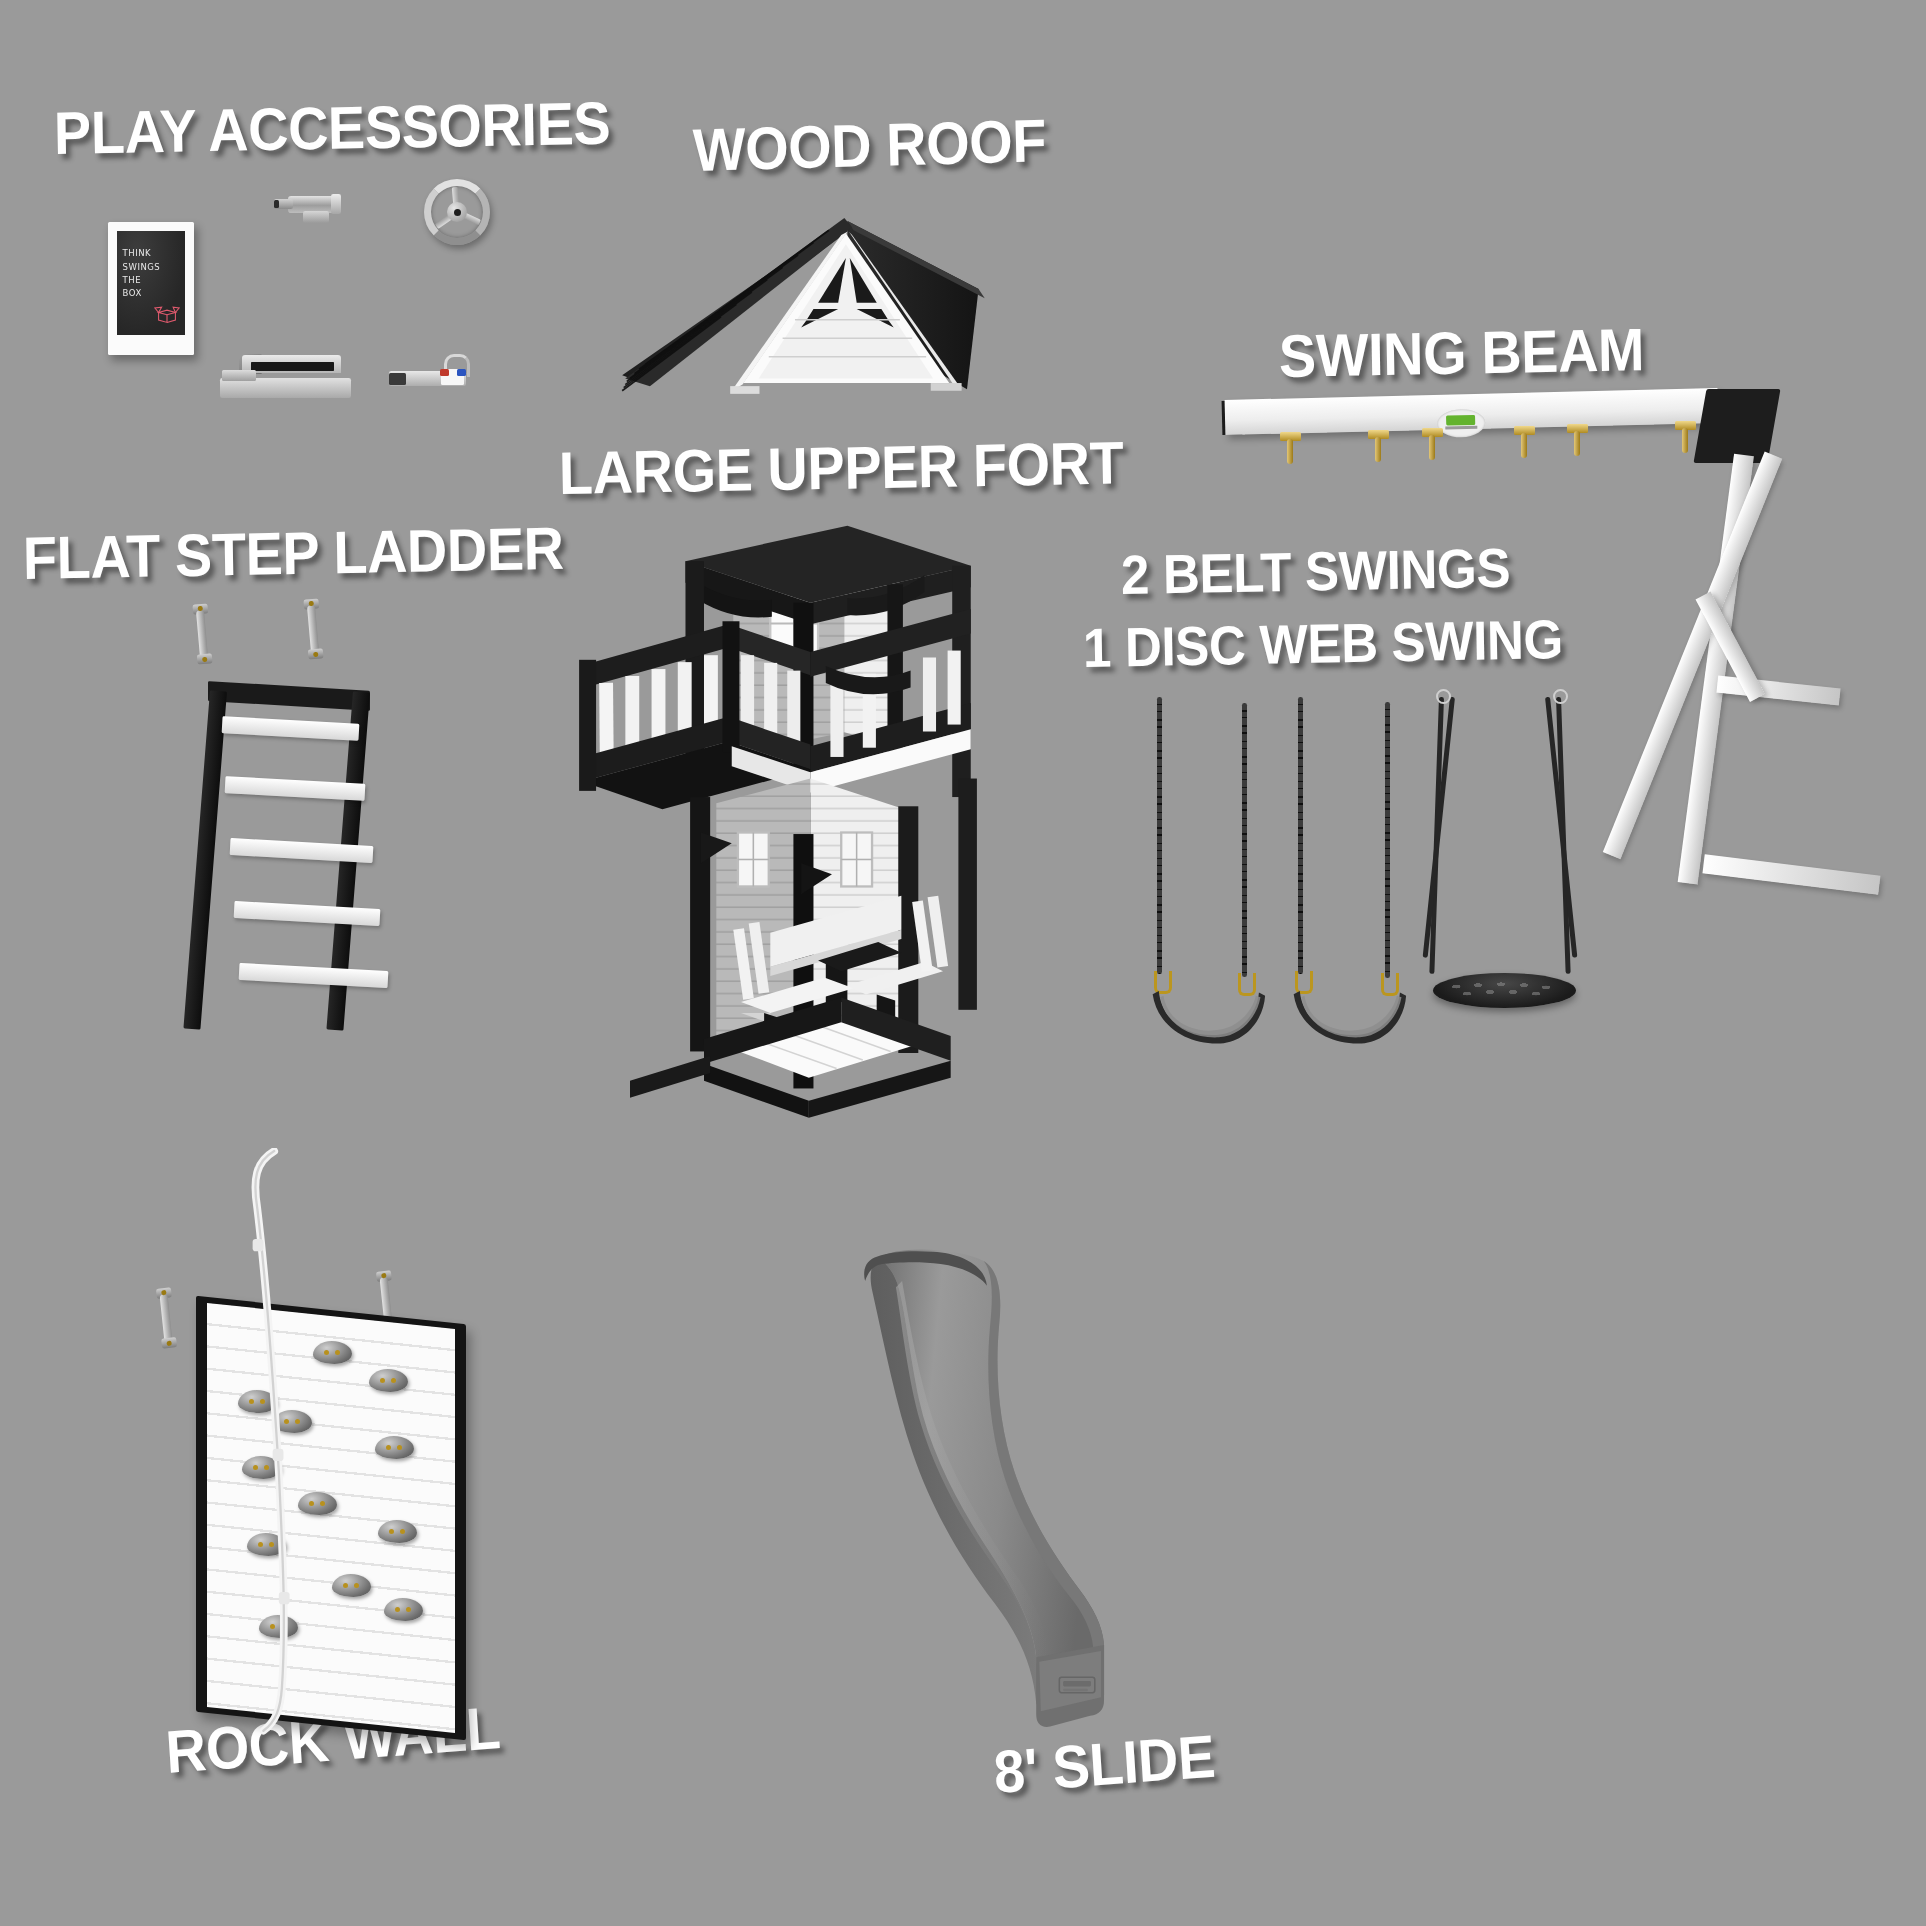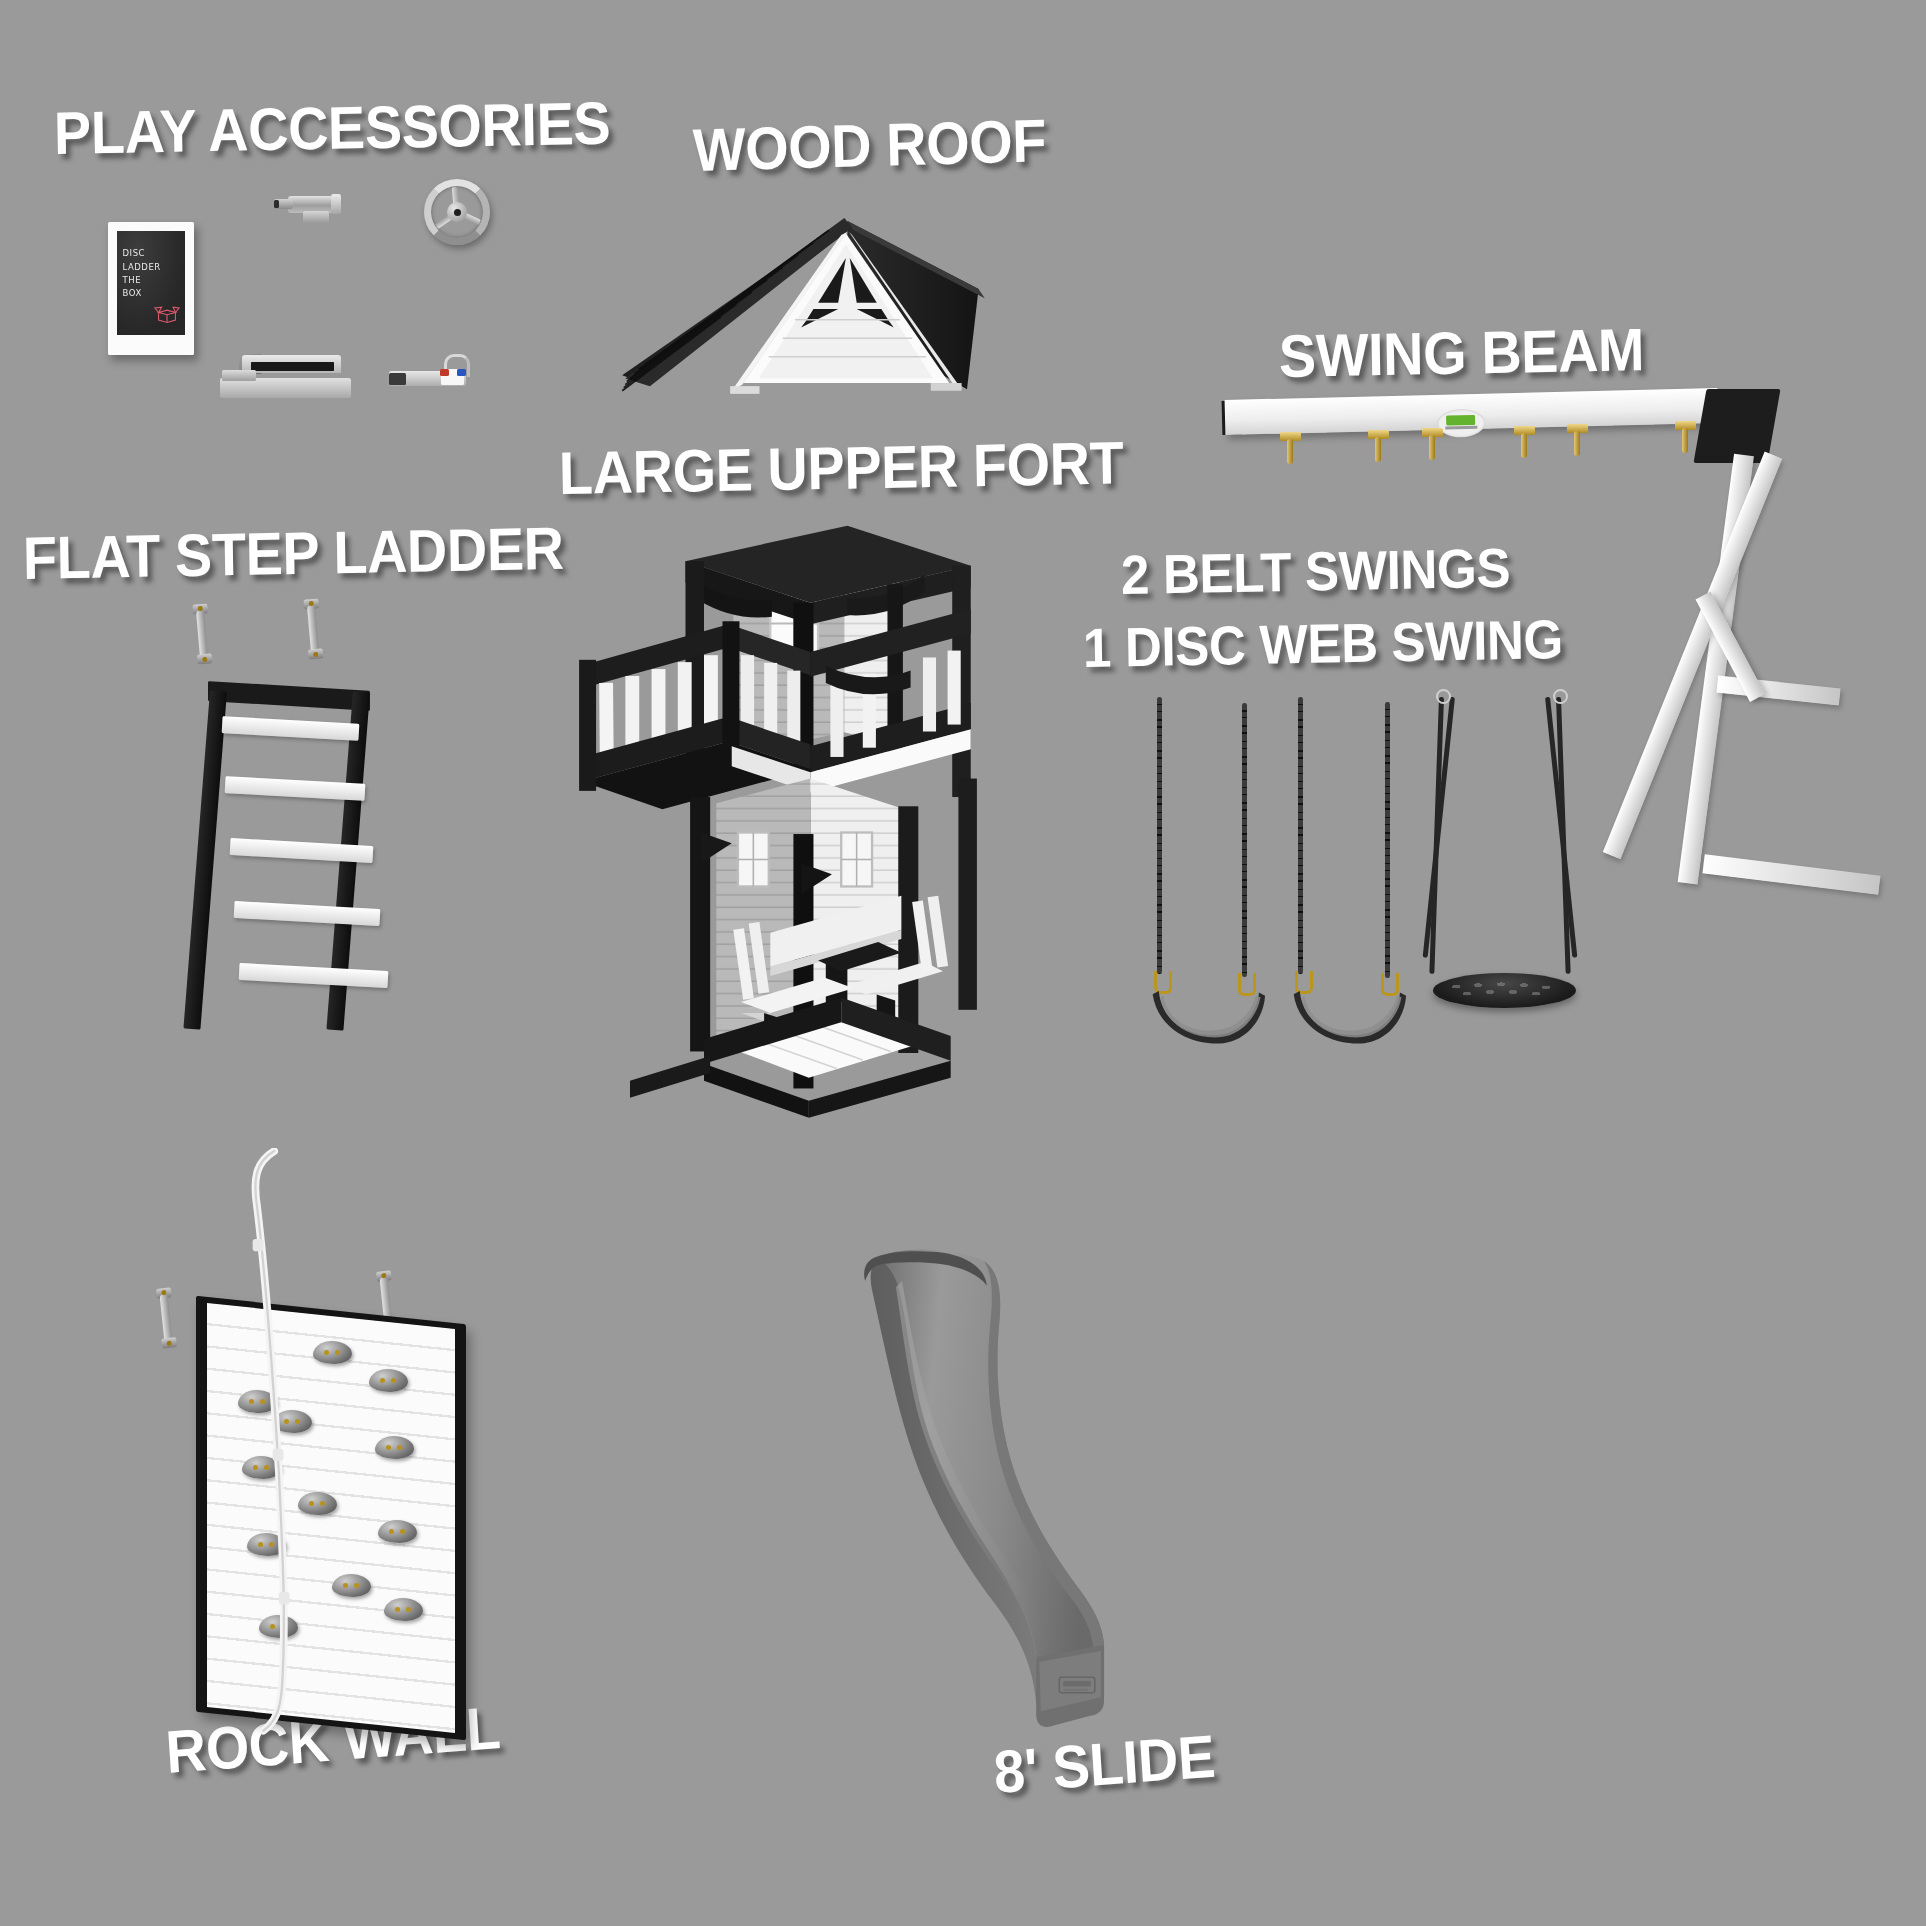--- a/index.html
+++ b/index.html
@@ -190,22 +190,22 @@
   <div class="label lbl-swingbeam">SWING BEAM</div>
   <div class="label lbl-fort">LARGE UPPER FORT</div>
   <div class="label lbl-ladder">FLAT STEP LADDER</div>
   <div class="label lbl-swings1">2 BELT SWINGS</div>
   <div class="label lbl-swings2">1 DISC WEB SWING</div>
   <div class="label lbl-rock">ROCK WALL</div>
   <div class="label lbl-slide">8' SLIDE</div>
 
   <div class="part" id="acc-chalkboard">
     <div class="cb-inner">
-      <div class="cb-txt" style="top:18.5px">DISC</div>
-      <div class="cb-txt" style="top:32px">LADDER</div>
+      <div class="cb-txt" style="top:18.5px">THINK</div>
+      <div class="cb-txt" style="top:32px">SWINGS</div>
       <div class="cb-txt" style="top:45px">THE</div>
       <div class="cb-txt" style="top:58px">BOX</div>
       <div class="cb-box">
         <svg width="26" height="20" viewBox="0 0 34 26" fill="none" stroke="#e05a6e" stroke-width="1.4">
           <path d="M6 11 L17 8 L28 11 L17 14 Z"></path>
           <path d="M6 11 L6 21 L17 24 L17 14"></path>
           <path d="M28 11 L28 21 L17 24"></path>
           <path d="M6 11 L1 5 L10 4 Z"></path>
           <path d="M28 11 L33 5 L25 4 Z"></path>
         </svg>

